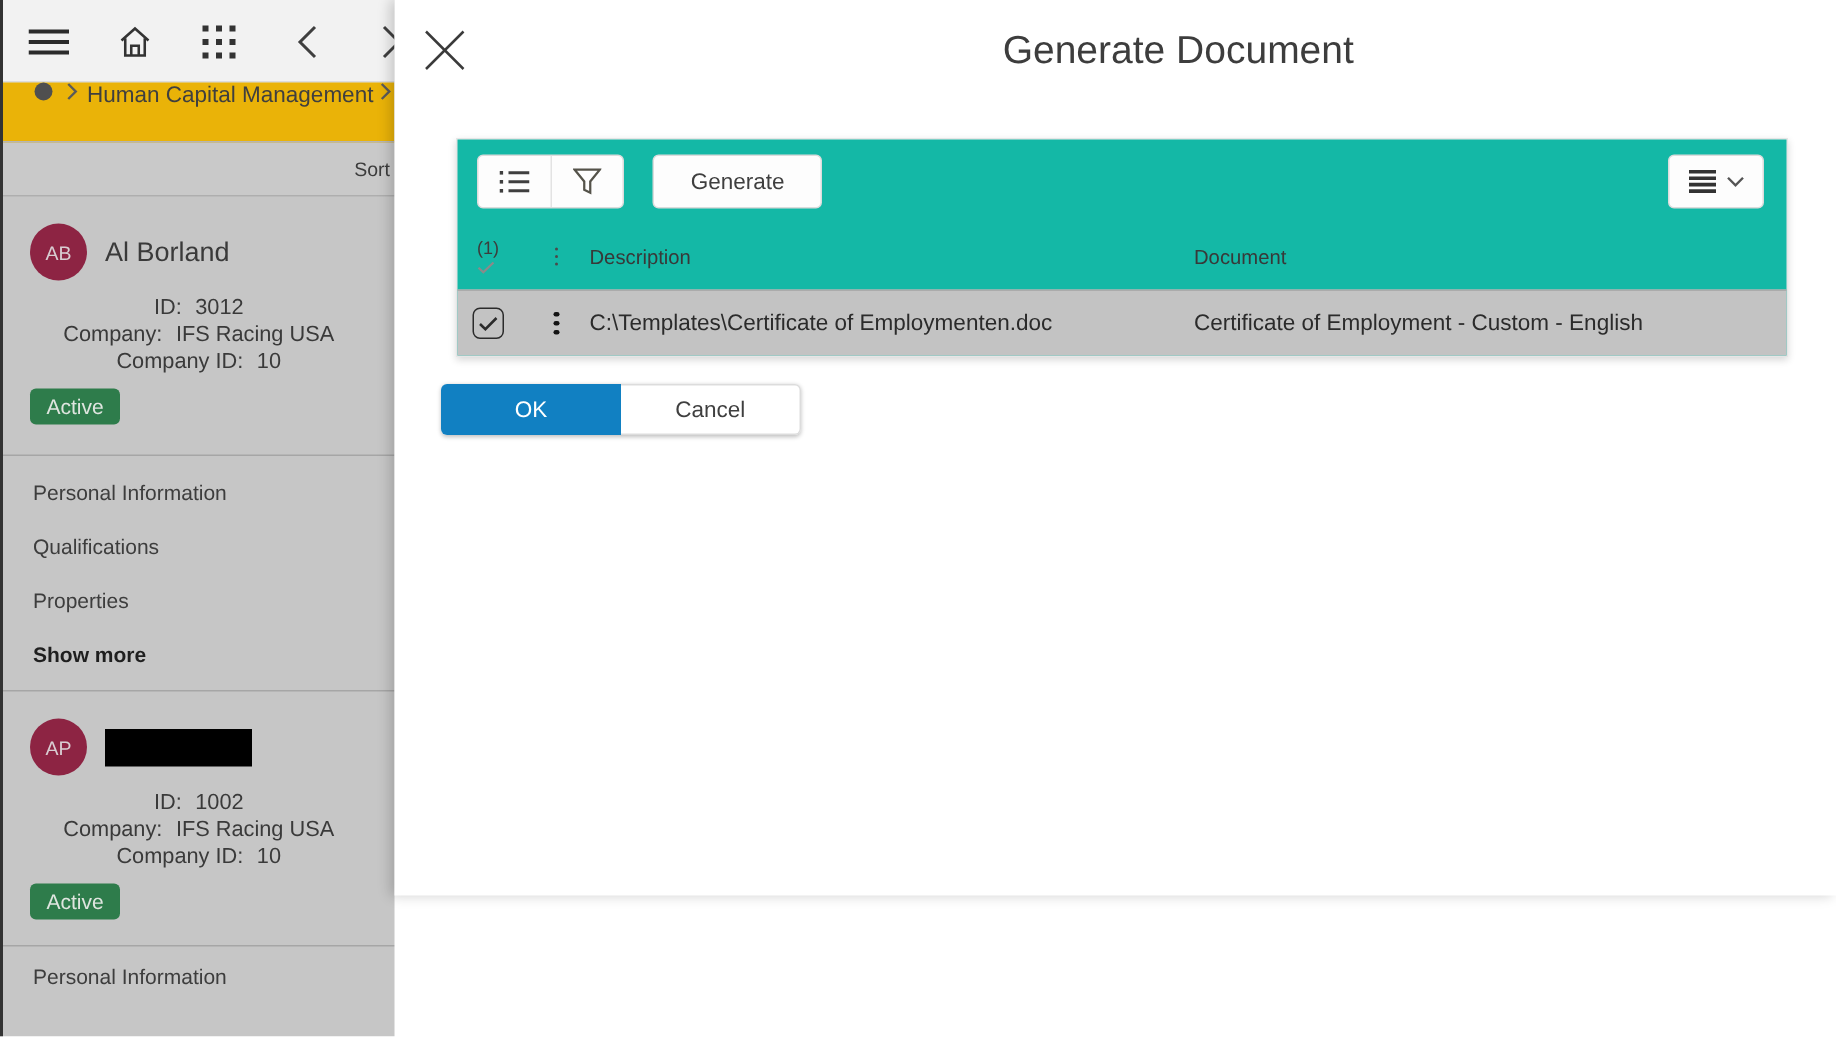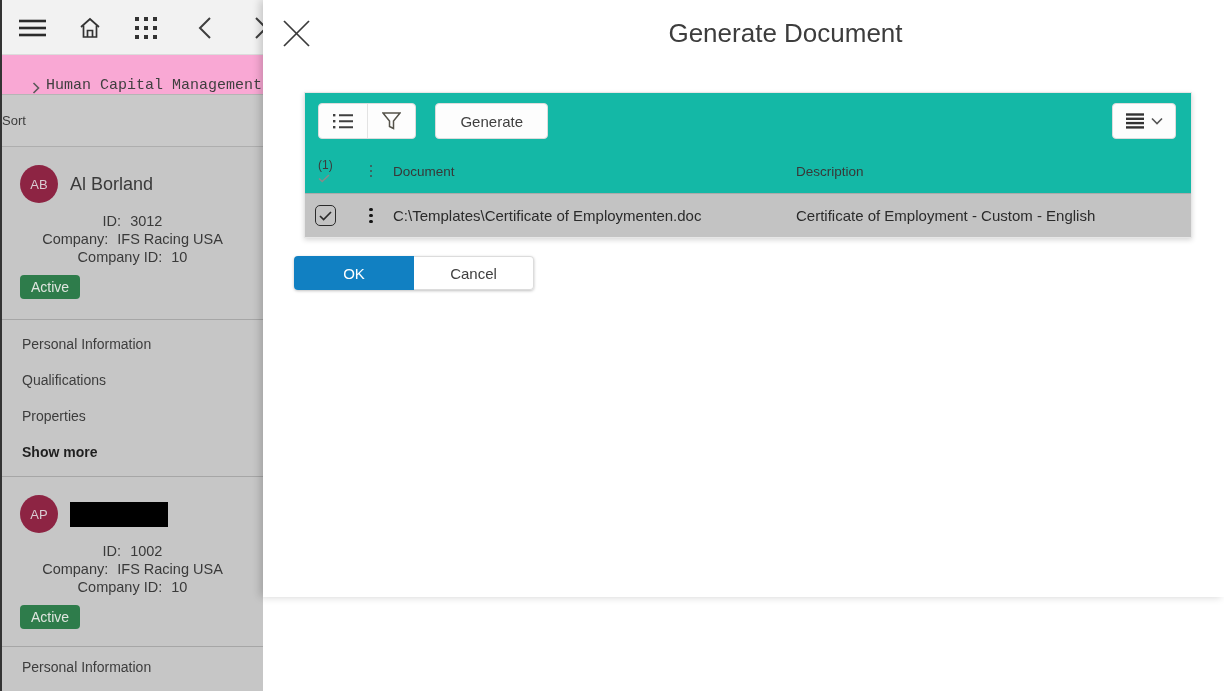--- a/index.html
+++ b/index.html
@@ -7,27 +7,27 @@
               font-family:"Liberation Sans", sans-serif; }
   .screen { position:relative; width:1224px; height:691px; }
 
   
   .left-panel { position:absolute; left:0; top:0; width:263px; height:691px;
                 background:#c6c6c6; border-left:2px solid #333; overflow:hidden; }
   .top-toolbar { position:relative; height:55px; background:#f2f2f2;
                  border-bottom:1px solid #dcdcdc; }
   .tb-btn { position:absolute; top:0; height:55px; display:flex; align-items:center;
             justify-content:center; background:transparent; border:none; cursor:pointer; }
-  .breadcrumb-row { position:relative; height:40px; background:#f9a8d4;
-                    border-bottom:1px solid #b5b5b5; display:flex; align-items:flex-end;font-family:Liberation Mono, monospace; }
+  .breadcrumb-row { position:relative; height:40px; background:#eab308;
+                    border-bottom:1px solid #b5b5b5; display:flex; align-items:flex-start; }
   .bc-dot { width:12px; height:12px; border-radius:50%; background:#4f4f4f;
             margin-left:21px; }
   .bc-text { font-size:15px; color:#3f3f3f; margin:0 4px 0 6px; white-space:nowrap; }
-  .sort-row { height:52px; background:#c9c9c9; border-bottom:1px solid #aeaeae;
-              display:flex; align-items:center; padding-right:3px; }
+  .sort-row { height:36px; background:#c9c9c9; border-bottom:1px solid #aeaeae;
+              display:flex; align-items:center; justify-content:flex-end; padding-right:3px; }
   .sort-row span { font-size:13px; color:#3c3c3c; }
   .panel-content { position:relative; }
 
   .emp-card { padding:18px 18px 0 18px; }
   .card-head { display:flex; align-items:center; gap:12px; }
   .avatar { width:38px; height:38px; border-radius:50%; background:#8d2443;
             color:#d9cdd2; font-size:13px; display:flex; align-items:center;
             justify-content:center; flex:0 0 38px; }
   .emp-name { font-size:18px; color:#3a3a3a; }
   .redacted { width:98px; height:25px; background:#000; }
@@ -299,22 +299,22 @@
             <svg width="12" height="9" viewBox="0 0 12 9" fill="none" stroke="#8a8a8a" stroke-width="1.5">
                 <path d="M1 4.5 L4.2 7.5 L11 1"></path>
               </svg>
           </span>
         </div>
         <button class="kebab">
             <i></i>
             <i></i>
             <i></i>
           </button>
+        <div class="hdr-label">Description</div>
         <div class="hdr-label">Document</div>
-        <div class="hdr-label">Description</div>
       </div>
 
       <div class="tbl-row">
         <div>
           <button class="checkbox">
             <span>
               <svg width="13" height="10" viewBox="0 0 13 10" fill="none" stroke="#2b2b2b" stroke-width="1.7">
                   <path d="M1 5 L4.6 8.5 L12 1"></path>
                 </svg>
             </span>

